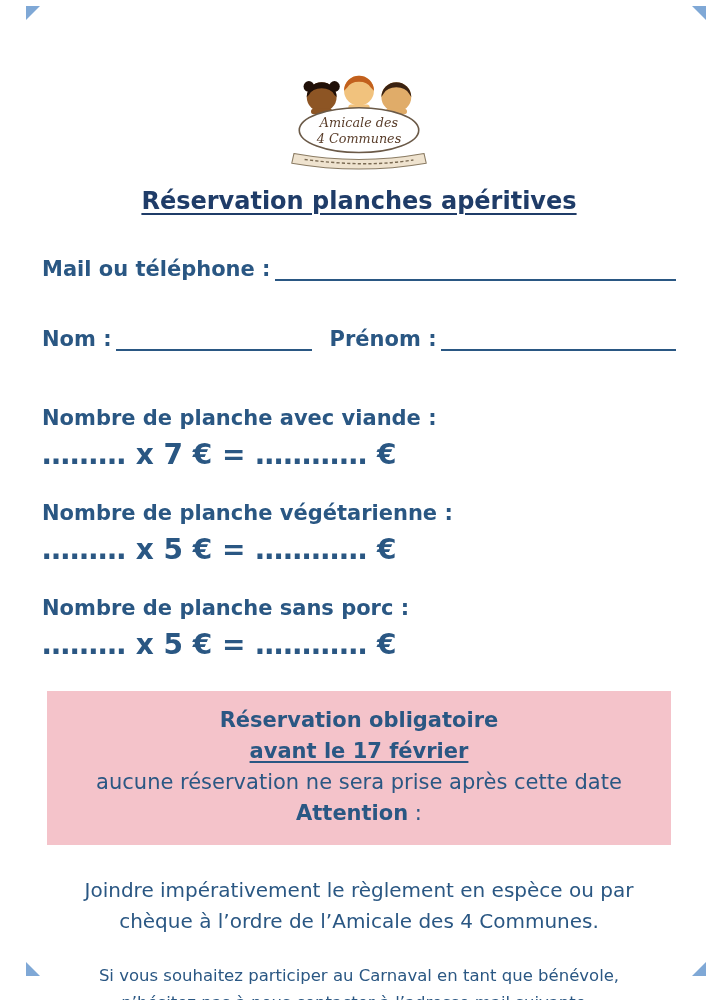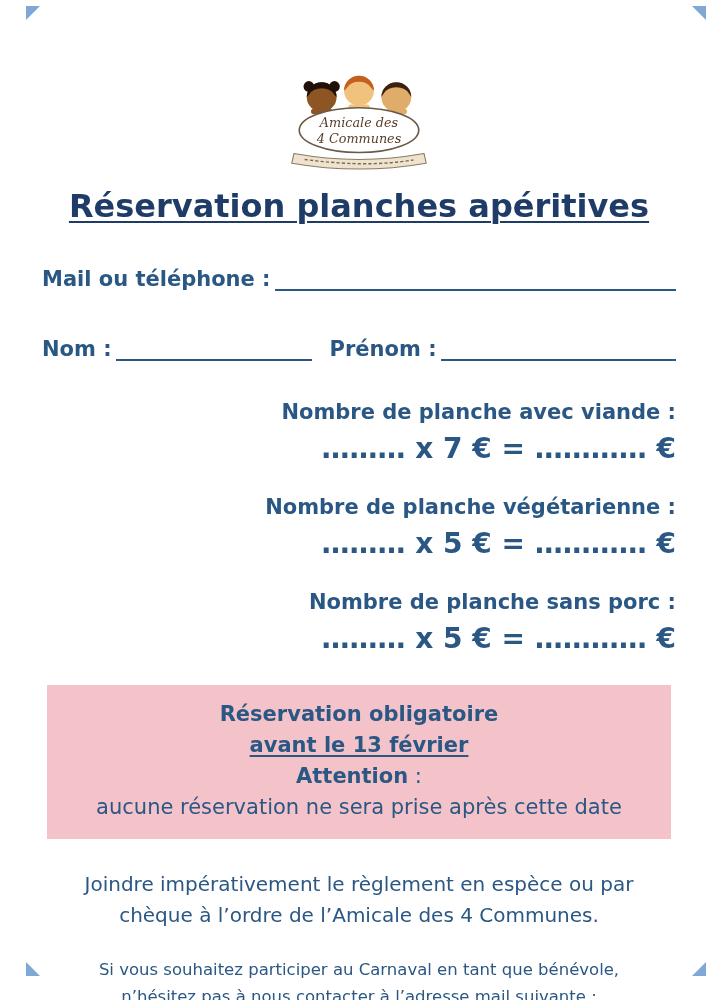--- a/index.html
+++ b/index.html
@@ -28,21 +28,21 @@
   .corner.bl .tri { border-width:14px 0 0 14px; border-color:transparent transparent transparent var(--corner,#7fa8d6); }
   .corner.br .tri { border-width:0 0 14px 14px; border-color:transparent transparent var(--corner,#7fa8d6) transparent; }
 
   
   .logo { width:160px; margin:48px auto 0; display:block; }
 
   
   h1.title {
     margin-top:16px;
     text-align:center;
-    font-size:32px;
+    font-size:24px;
     font-weight:bold;
     color:var(--title,#1f3c68);
   }
   h1.title .u { text-decoration:underline; text-underline-offset:4px; text-decoration-thickness:2px; }
 
   
   .form-line {
     display:flex;
     align-items:flex-end;
     font-size:21px;
@@ -54,21 +54,21 @@
     display:inline-block;
     height:1.25em;
     border-bottom:2px solid var(--ink,#2a5783);
     margin-left:4px;
   }
   .blank-nom { width:196px; margin-right:18px; }
   .blank-prenom { flex:1; }
   .blank-mail { flex:1; }
 
   
-  .items { margin-top:39px; text-align:right; }
+  .items { margin-top:55px; text-align:left; }
   .item { margin-bottom:30px; }
   .item-label { font-size:21px; font-weight:bold; }
   .item-formula { font-size:28px; font-weight:bold; margin-top:8px; }
 
   
   .notice {
     width:624px;
     margin:14px auto 0;
     background:var(--highlight_bg,#f4c3ca);
     text-align:center;
@@ -171,22 +171,22 @@
       <div class="item-formula">……… x 5 € = ………… €</div>
     </div>
     <div class="item">
       <div class="item-label">Nombre de planche sans porc :</div>
       <div class="item-formula">……… x 5 € = ………… €</div>
     </div>
   </section>
 
   <div class="notice">
     <div class="bold">Réservation obligatoire</div>
-    <div class="bold u">avant le 13 février</div>
+    <div class="bold u">avant le 17 février</div>
+    <div>aucune réservation ne sera prise après cette date</div>
     <div><span class="bold">Attention</span><span> :</span></div>
-    <div>aucune réservation ne sera prise après cette date</div>
   </div>
 
   <p class="payment">Joindre impérativement le règlement en espèce ou par chèque à l’ordre de l’Amicale des 4 Communes.</p>
 
   <p class="volunteer"><span>Si vous souhaitez participer au Carnaval en tant que bénévole, n’hésitez pas à nous contacter à l’adresse mail suivante : </span><span class="bold">amicaledes4communes@gmail.com</span><span> ou via l’enseignant(e) de votre enfant.</span></p>
 
 </div>
 
 </body></html>

